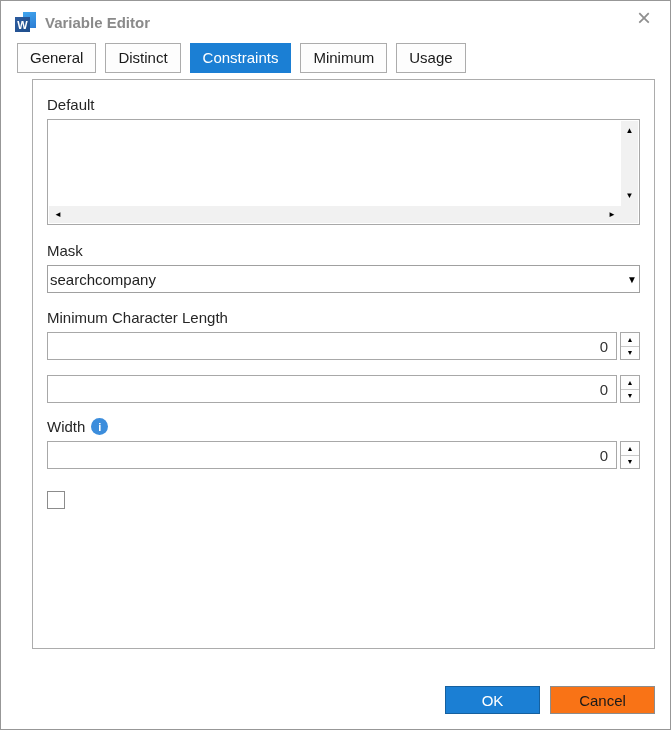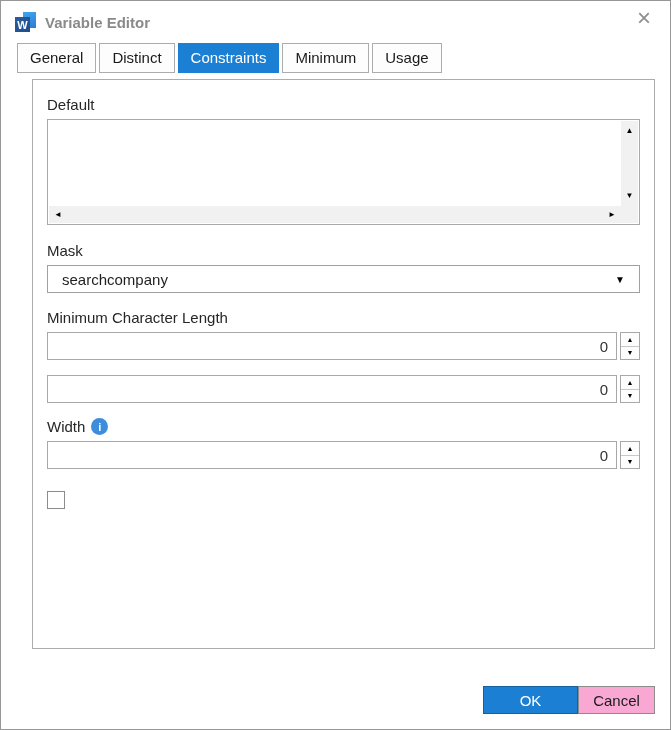--- a/index.html
+++ b/index.html
@@ -50,21 +50,21 @@
     width: 28px; text-align: center;
     cursor: default;
     padding-bottom: 8px;
   }
 
   
   .tabstrip {
     display: flex;
     align-items: flex-end;
     padding-left: 16px;
-    gap: 3px;
+    gap: 9px;
     position: relative;
     z-index: 3;
   }
   .tab {
     border: 1px solid #acacac;
     background: #fdfdfd;
     color: #1a1a1a;
     font-size: 15px;
     padding: 5px 12px 6px 12px;
   }
@@ -122,21 +122,21 @@
     padding: 0 5px;
   }
   .hscroll .arrow { font-size: 8px; color: #000; }
 
   
   .combo {
     height: 28px;
     border: 1px solid #a0a0a0;
     background: #ffffff;
     display: flex; align-items: center;
-    padding: 0 14px;
+    padding: 0 2px;
     margin-bottom: 16px;
   }
   .combo-value { font-size: 15px; color: #1f1f1f; flex: 1; }
   .combo-arrow { font-size: 10px; color: #000; }
 
   
   .num-row {
     display: flex;
     gap: 3px;
     margin-bottom: 15px;
@@ -175,37 +175,37 @@
     border: 1px solid #8c8c8c;
     background: #fff;
     margin-right: 9px;
   }
   .check-label { font-size: 15px; color: #262626; }
 
   
   .footer {
     position: absolute;
     right: 15px; top: 685px;
-    display: flex; 
+    display: flex; gap: 10px;
   }
   .btn {
     height: 28px;
     font-family: "Liberation Sans", sans-serif;
     font-size: 15px;
     display: flex; align-items: center; justify-content: center;
   }
   .btn-ok {
     width: 95px;
     background: #1b7fd4;
     border: 1px solid #15609f;
     color: #ffffff;
   }
   .btn-cancel {
-    width: 77px;
-    background: #f9a8d4;
+    width: 105px;
+    background: #f97316;
     border: 1px solid #8c8c8c;
     color: #1a1a1a;
   }
 
   
   .info-icon {
     width: 17px; height: 17px;
     border-radius: 50%;
     background: #3c8ddc;
     color: #ffffff;

